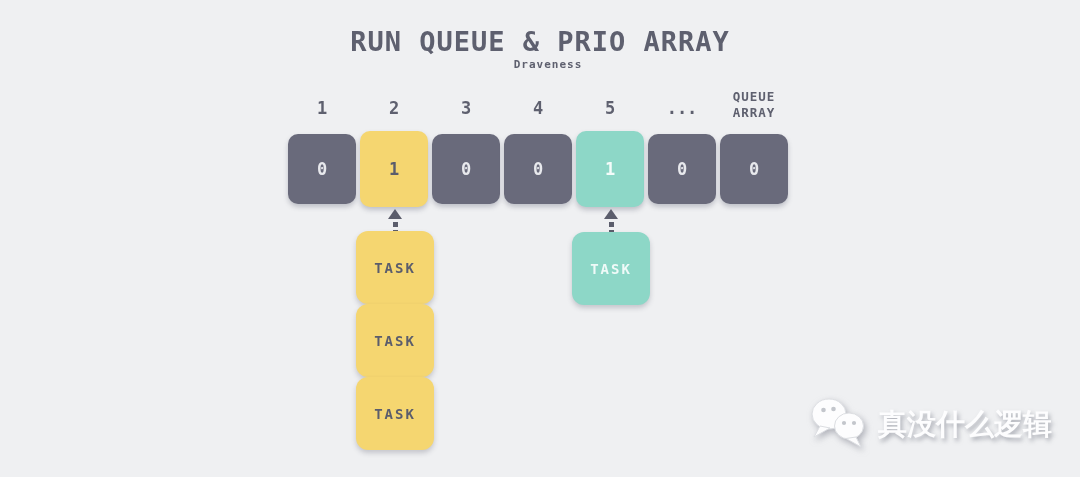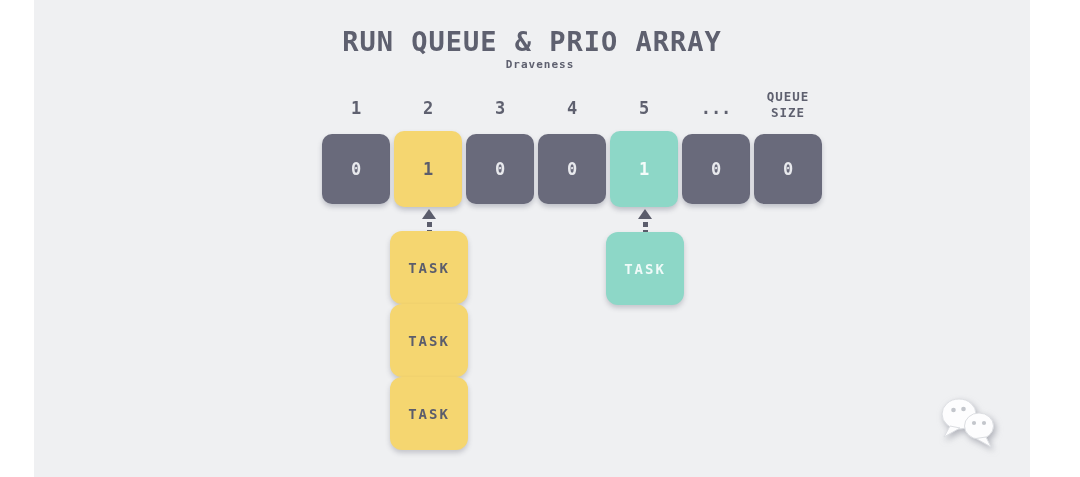--- a/index.html
+++ b/index.html
@@ -1,25 +1,24 @@
 <!DOCTYPE html>
 <html><head>
 <meta charset="utf-8">
 <style>
   * { margin: 0; padding: 0; box-sizing: border-box; }
   html, body { width: 1080px; height: 477px; }
   body { font-family: "DejaVu Sans Mono", monospace; }
 
   .canvas {
     position: relative;
-    width: 996px;
+    width: 1080px;
     height: 477px;
     background: #eff0f2;
     overflow: hidden;
-    margin-left: 34px;
   }
 
   .title {
     position: absolute;
     top: 26px; left: 0; right: 0;
     text-align: center;
     font-size: 27px;
     font-weight: bold;
     letter-spacing: 1px;
     color: #5e606f;
@@ -137,21 +136,21 @@
   <div class="subtitle">Draveness</div>
 
   <div class="col-header" style="left:288px">1</div>
   <div class="col-header" style="left:360px">2</div>
   <div class="col-header" style="left:432px">3</div>
   <div class="col-header" style="left:504px">4</div>
   <div class="col-header" style="left:576px">5</div>
   <div class="col-header" style="left:648px">...</div>
   <div class="col-header two-line" style="left:716px; width:76px">
     <div>QUEUE</div>
-    <div>SIZE</div>
+    <div>ARRAY</div>
   </div>
 
   <div class="cell cell--grey" style="left:288px">0</div>
   <div class="cell cell--yellow" style="left:360px">1</div>
   <div class="cell cell--grey" style="left:432px">0</div>
   <div class="cell cell--grey" style="left:504px">0</div>
   <div class="cell cell--teal" style="left:576px">1</div>
   <div class="cell cell--grey" style="left:648px">0</div>
   <div class="cell cell--grey" style="left:720px">0</div>
 
@@ -180,15 +179,16 @@
         <path d="M 12 31 L 6 42 L 22 33 Z" fill="#fdfdfe" stroke="#dcdee2" stroke-width="1"></path>
         <circle cx="15.5" cy="15" r="2.3" fill="#c3c6cc"></circle>
         <circle cx="25.5" cy="14" r="2.3" fill="#c3c6cc"></circle>
 
         <ellipse cx="41" cy="31" rx="14.5" ry="13" fill="#fdfdfe" stroke="#dcdee2" stroke-width="1"></ellipse>
         <path d="M 48 42 L 53 52 L 38 43.5 Z" fill="#fdfdfe" stroke="#dcdee2" stroke-width="1"></path>
         <circle cx="36" cy="28" r="2.1" fill="#c3c6cc"></circle>
         <circle cx="46" cy="28" r="2.1" fill="#c3c6cc"></circle>
       </svg>
     </span>
+    <span class="watermark-text">真没什么逻辑</span>
   </div>
 
 </div>
 
 </body></html>

